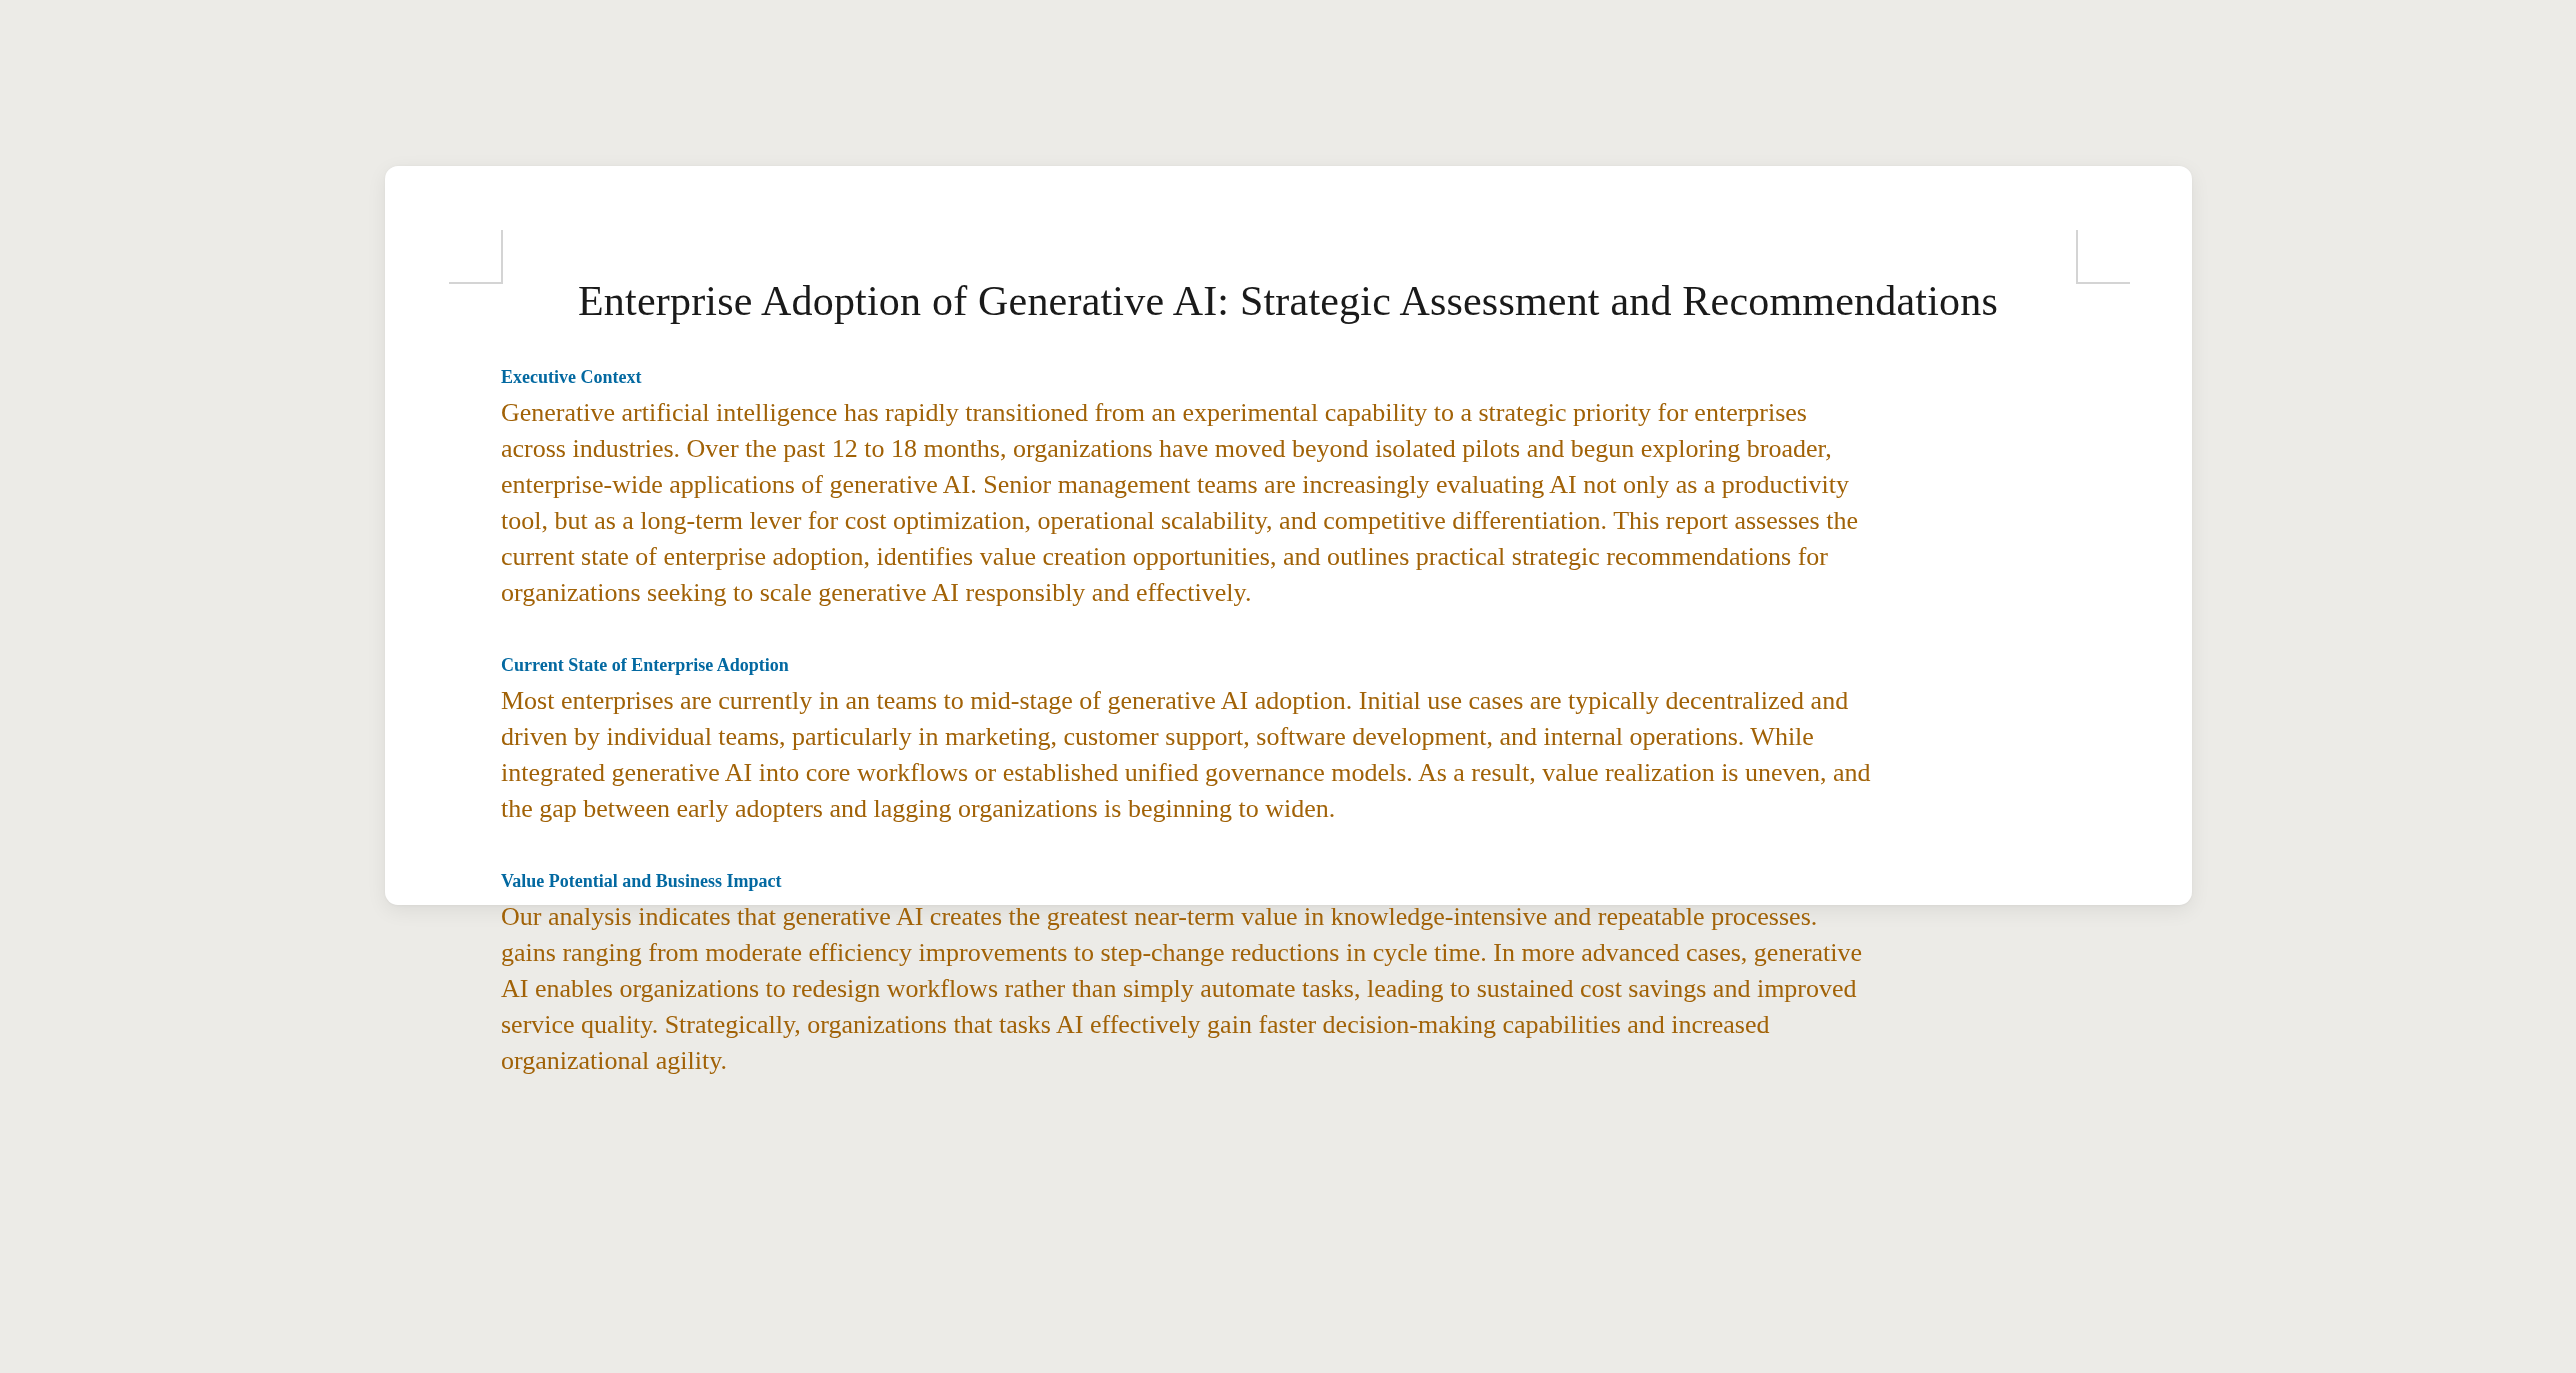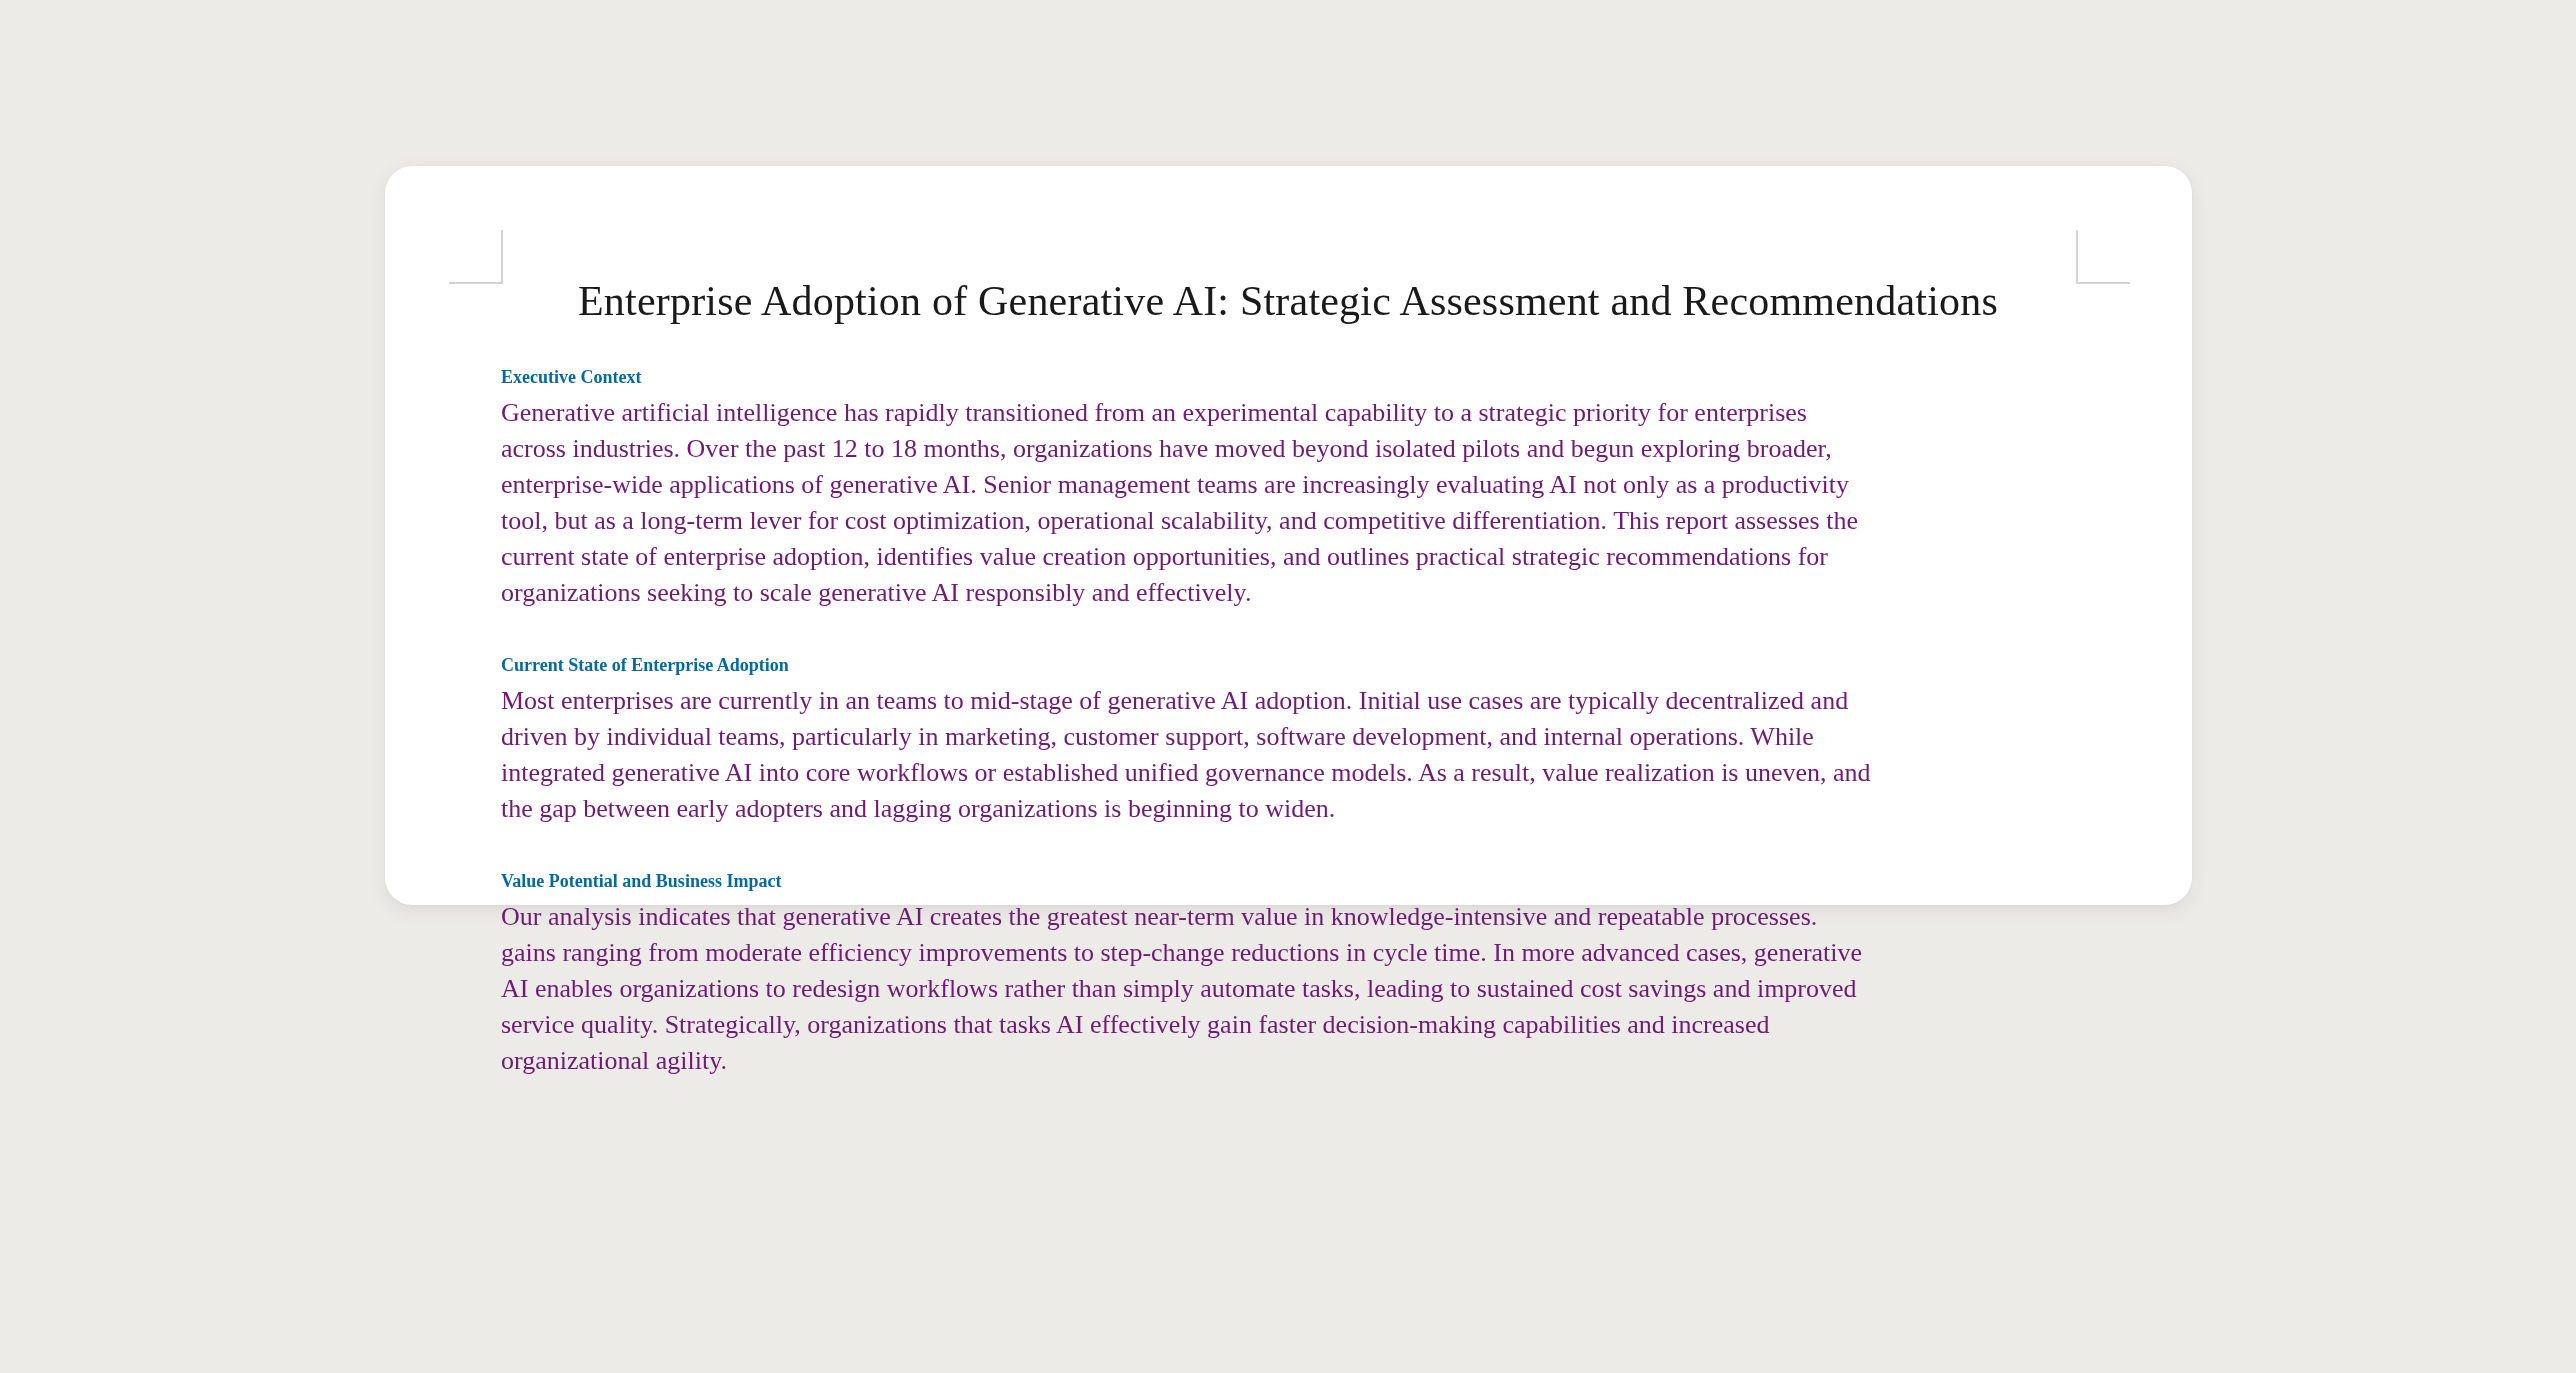--- a/index.html
+++ b/index.html
@@ -15,21 +15,21 @@
     font-family: "DejaVu Serif", "Liberation Serif", serif;
     color: #1b1b1b;
   }
   .card {
     position: absolute;
     left: 385px;
     top: 166px;
     width: 1807px;
     height: 739px;
     background: #ffffff;
-    border-radius: 27px;
+    border-radius: 13px;
     box-shadow: 0 5.4px 19.7px rgba(0,0,0,0.07), 0 0.9px 2.7px rgba(0,0,0,0.04);
   }
   .corner {
     position: absolute;
     width: 52px;
     height: 52px;
     border-color: #d4d4d4;
     border-style: solid;
     border-width: 0;
   }
@@ -71,21 +71,21 @@
     font-weight: bold;
     font-size: 18px;
     line-height: 36px;
     color: #0369a1;
   }
   .section-body {
     margin: 0;
     font-family: "Liberation Serif", "DejaVu Serif", serif;
     font-size: 26px;
     line-height: 36px;
-    color: #701a75;
+    color: #a16207;
   }
   .line {
     display: block;
     white-space: nowrap;
   }
 </style>
 </head>
 <body>
 
 <div class="card">

